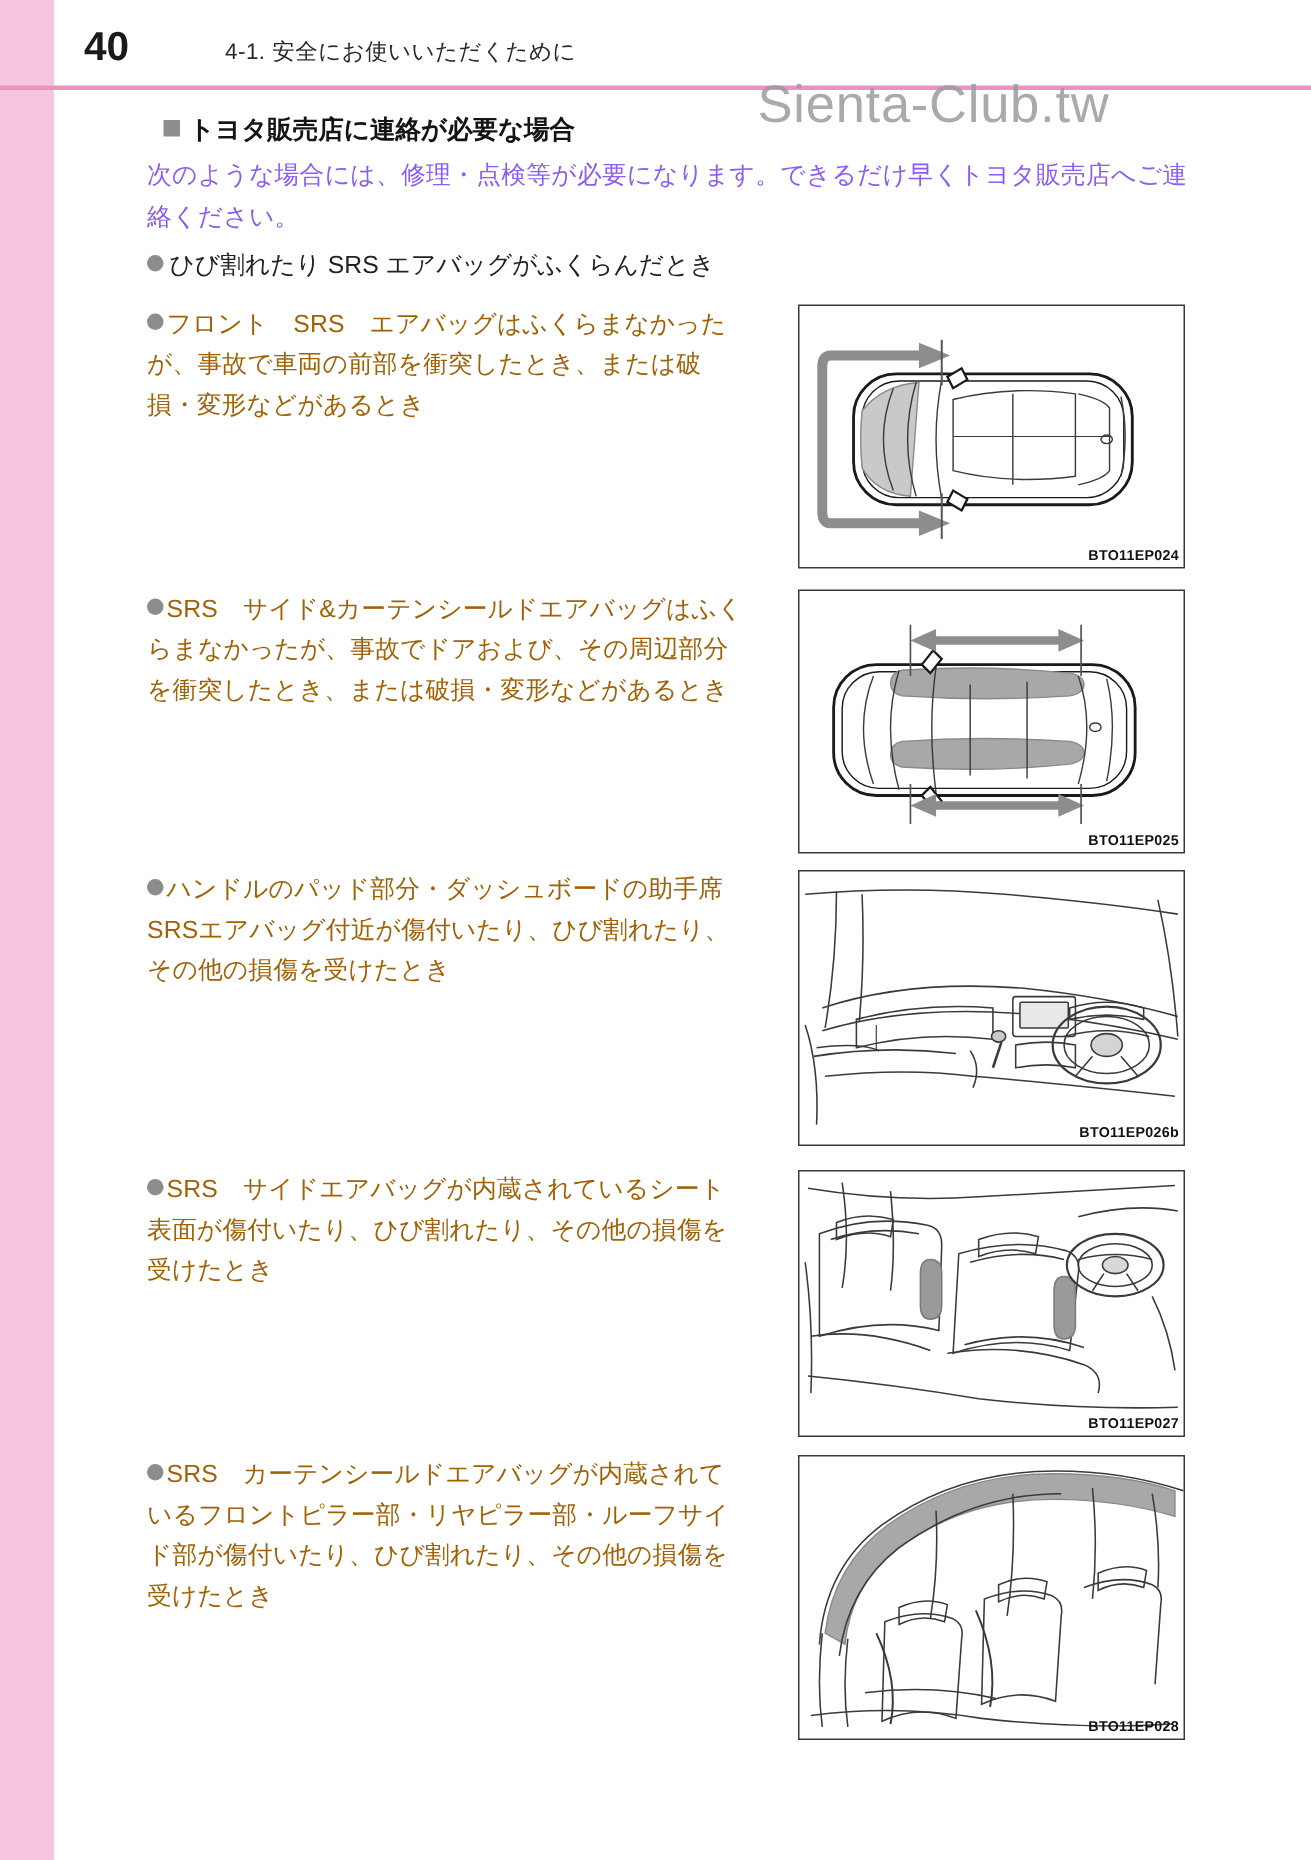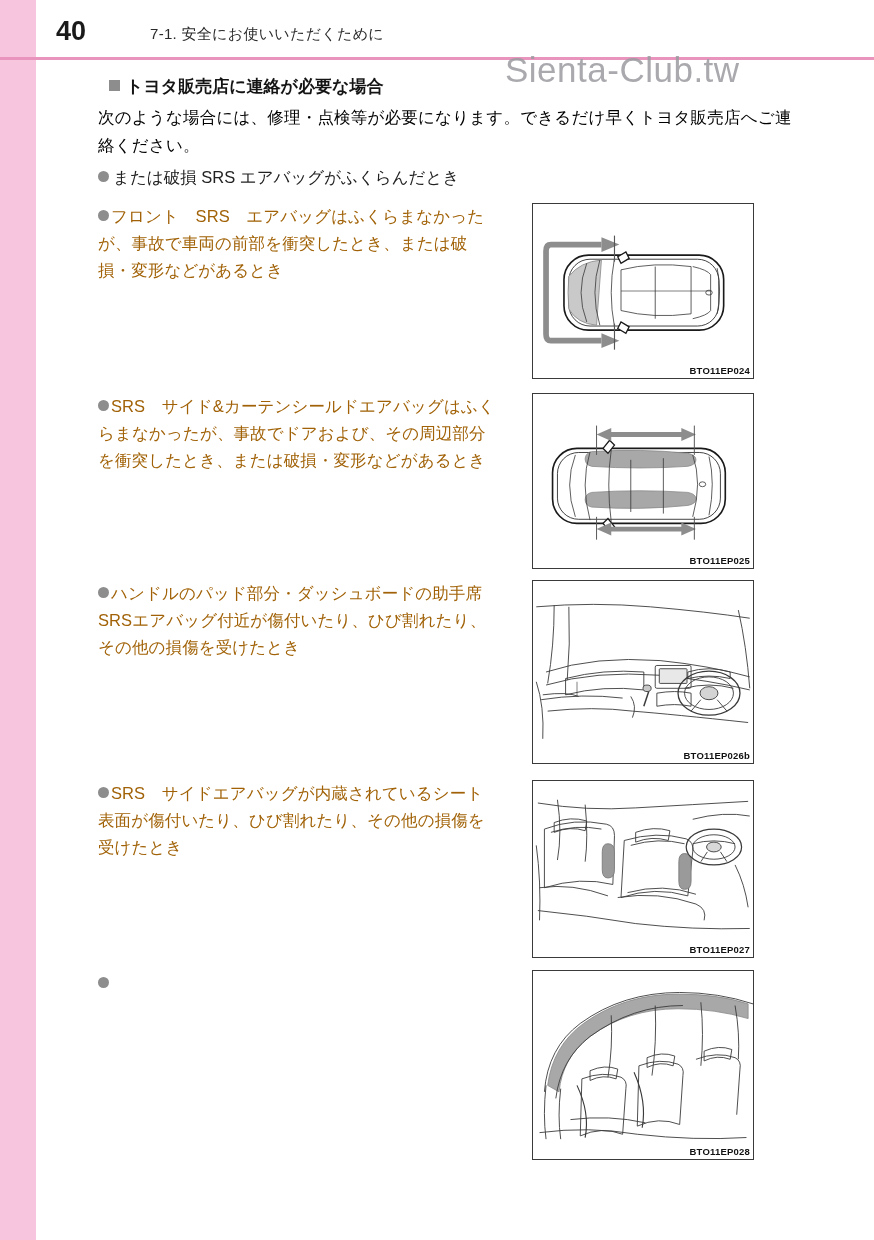--- a/index.html
+++ b/index.html
@@ -103,21 +103,21 @@
     margin-right: 6px;
     vertical-align: 1px;
   }
   .intro {
     position: absolute;
     left: 62px;
     top: 45px;
     width: 700px;
     font-size: 16.5px;
     line-height: 28px;
-    color: #000000;
+    color: #8b5cf6;
     letter-spacing: 0.2px;
   }
   .bullet-lead {
     position: absolute;
     left: 62px;
     top: 105px;
     width: 700px;
     font-size: 16.5px;
     line-height: 28px;
     color: #222222;
@@ -150,21 +150,21 @@
   .item-text .dot {
     margin-right: 2px;
   }
   .item-text .body {
     display: inline;
   }
   .fig {
     position: absolute;
     left: 434px;
     top: 0px;
-    width: 222px;
+    width: 258px;
     border: 1px solid #3a3a3a;
     background: #ffffff;
     box-sizing: border-box;
   }
   .fig svg {
     display: block;
     width: 100%;
     height: 100%;
   }
   .fig-code {
@@ -181,35 +181,35 @@
 </head>
 <body>
 
 <div id="page">
 
   <div class="edge-band"></div>
   <div class="edge-band-inner"></div>
 
   <div class="header">
     <div class="page-number">40</div>
-    <div class="header-title">7-1. 安全にお使いいただくために</div>
+    <div class="header-title">4-1. 安全にお使いいただくために</div>
   </div>
   <div class="header-rule"></div>
   <div class="watermark">Sienta-Club.tw</div>
 
   <div class="content">
 
     <div class="section-heading">
       <span class="sq-marker"></span><span>トヨタ販売店に連絡が必要な場合</span>
     </div>
 
     <div class="intro">次のような場合には、修理・点検等が必要になります。できるだけ早くトヨタ販売店へご連絡ください。</div>
 
     <div class="bullet-lead">
-      <span class="dot"></span><span>または破損 SRS エアバッグがふくらんだとき</span>
+      <span class="dot"></span><span>ひび割れたり SRS エアバッグがふくらんだとき</span>
     </div>
 
     <div class="item-row" style="top:145px;">
       <div class="item-text">
         <span class="dot"></span><span class="body">フロント　SRS　エアバッグはふくらまなかったが、事故で車両の前部を衝突したとき、または破損・変形などがあるとき</span>
       </div>
       <div class="fig" style="height:176px;">
         <svg viewBox="0 0 270 176" xmlns="http://www.w3.org/2000/svg">
           <g fill="none" stroke="#1a1a1a" stroke-width="2">
 
@@ -386,21 +386,21 @@
 
             <path d="M4 60 q6 44 4 92"></path>
           </g>
         </svg>
         <div class="fig-code">BTO11EP027</div>
       </div>
     </div>
 
     <div class="item-row" style="top:912px;">
       <div class="item-text">
-        <span class="dot"></span>
+        <span class="dot"></span><span class="body">SRS　カーテンシールドエアバッグが内蔵されているフロントピラー部・リヤピラー部・ルーフサイド部が傷付いたり、ひび割れたり、その他の損傷を受けたとき</span>
       </div>
       <div class="fig" style="height:190px;">
         <svg viewBox="0 0 270 190" xmlns="http://www.w3.org/2000/svg">
 
           <path d="M18 120 q6 -48 44 -76 q50 -36 116 -36 q50 0 86 12 l0 18 q-40 -12 -86 -12 q-62 0 -108 34 q-34 26 -38 68 z" fill="#a8a8a8" stroke="#8a8a8a" stroke-width="1"></path>
           <g fill="none" stroke="#3a3a3a" stroke-width="1.1">
 
             <path d="M14 128 q4 -54 44 -84 q52 -38 122 -38 q48 0 90 14"></path>
             <path d="M28 136 q6 -48 42 -76 q52 -38 114 -38"></path>
 

